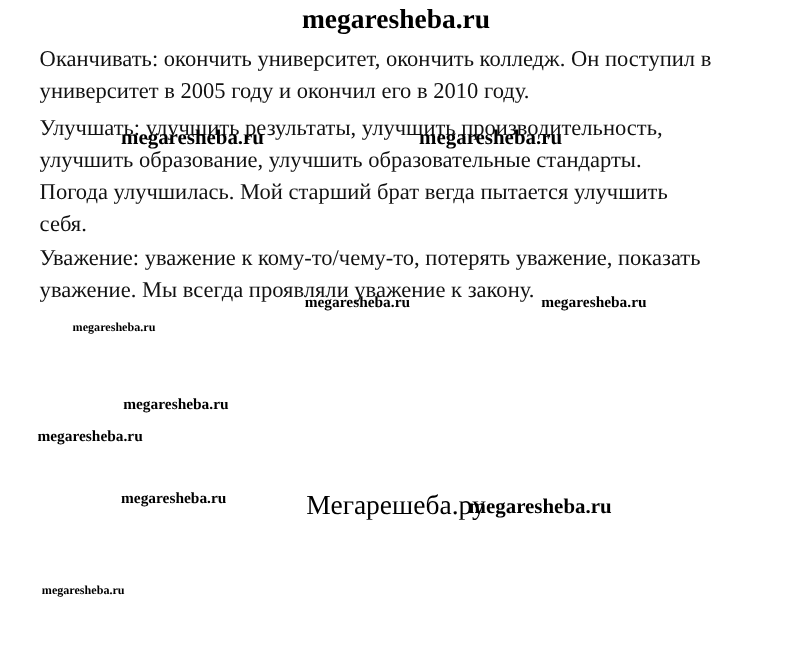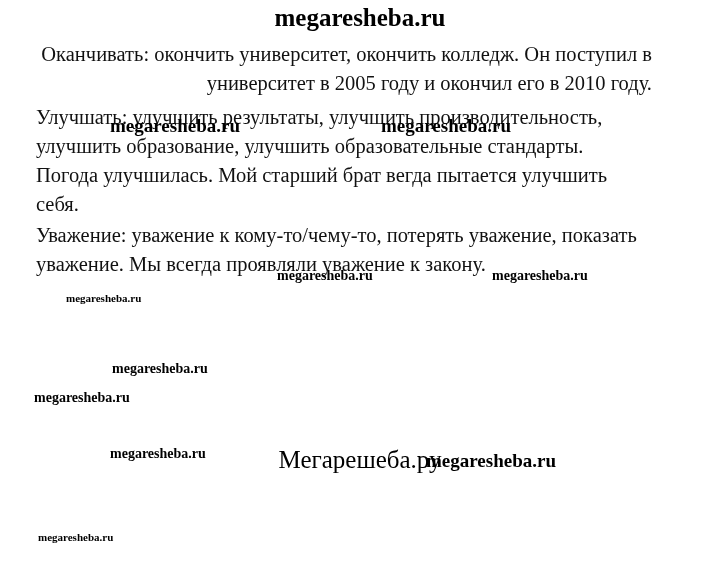--- a/index.html
+++ b/index.html
@@ -50,21 +50,21 @@
     width: 648px;
   }
   .para {
     font-family: "Liberation Serif", serif;
     font-size: 20.5px;
     line-height: 29px;
     text-align: left;
     margin: 0 0 1px 0;
     color: #111111;
   }
-  .p1 { width: 616px; text-align: right; }
+  .p1 { width: 616px; }
   .p2 { width: 600px; margin-top: 5px; }
   .p3 { width: 618px; margin-top: 2px; }
   .p4 { width: 628px; margin-top: 2px; }
   .p5 { width: 626px; margin-top: 2px; }
 
   
   .wm {
     position: absolute;
     font-family: "Liberation Serif", serif;
     font-weight: bold;

